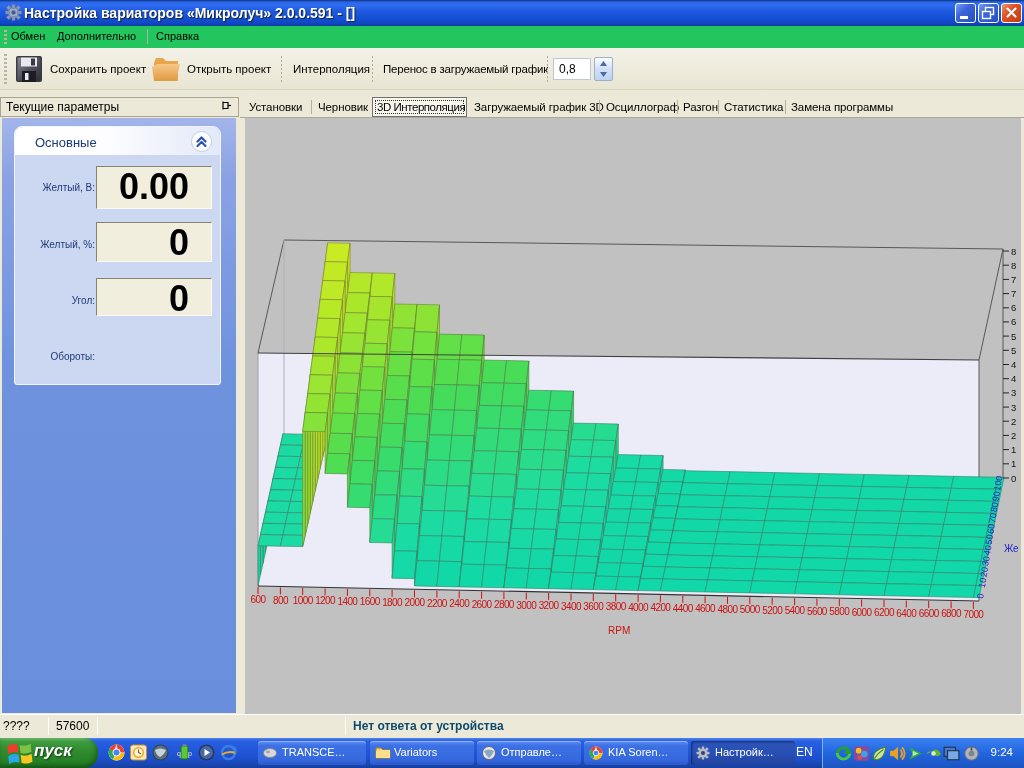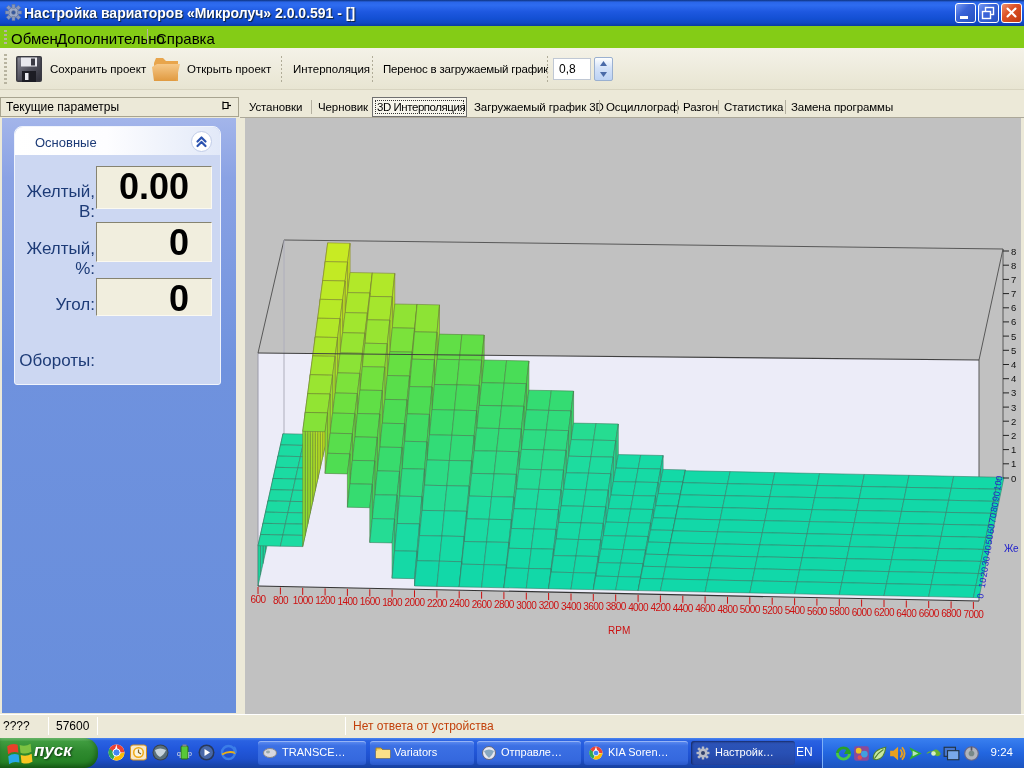--- a/index.html
+++ b/index.html
@@ -1,34 +1,34 @@
 <!DOCTYPE html>
 <html><head><meta charset="utf-8"><style>
 *{margin:0;padding:0;box-sizing:border-box}
 body{width:1024px;height:768px;overflow:hidden;font-family:"Liberation Sans",sans-serif;position:relative;background:#ece9d8}
 .abs{position:absolute}
 
 #title{left:0;top:0;width:1024px;height:26px;background:linear-gradient(180deg,#0c327e 0%,#2a66e8 8%,#2e6cf0 20%,#1e58e0 45%,#1450d4 70%,#1048c4 88%,#0a3c9e 100%)}
 #title .txt{position:absolute;left:24px;top:5px;color:#fff;font-weight:bold;font-size:14px;text-shadow:1px 1px 1px #123}
 .tbtn{position:absolute;top:3px;width:21px;height:20px;border:1px solid #fff;border-radius:3px;color:#fff}
 
-#menubar{left:0;top:26px;width:1024px;height:22px;background:#84cc16;font-size:15px;color:#000}
+#menubar{left:0;top:26px;width:1024px;height:22px;background:#22c55e;font-size:11px;color:#000}
 #menubar span{position:absolute;top:4px}
 #toolbar{left:0;top:48px;width:1024px;height:42px;background:linear-gradient(180deg,#f4f2e8,#e8e5d2);font-size:11.5px;border-bottom:1px solid #d8d4c0}
 .grip{position:absolute;width:3px;background:repeating-linear-gradient(180deg,#b8b4a0 0 2px,transparent 2px 4px)}
 .tsep{position:absolute;width:1px;background:repeating-linear-gradient(180deg,#b0ac98 0 2px,transparent 2px 4px)}
 
 #lhead{left:0;top:97px;width:239px;height:20px;background:#ece9d8;border:1px solid #a8a490;font-size:12px;padding:2px 0 0 5px;color:#000}
 #lpanel{left:2px;top:118px;width:234px;height:595px;background:linear-gradient(180deg,#a3b5ea 0,#8aa2e4 60px,#6f92de 250px,#688edc 100%)}
 .grp{position:absolute;left:12px;width:207px;background:#ccd7f2;border:1px solid #f0f4fc;border-radius:8px 8px 3px 3px}
 .ghead{height:28px;background:linear-gradient(90deg,#ffffff 0,#fdfdff 45%,#e2e9f8 100%);border-radius:8px 8px 0 0;position:relative}
 .ghead .t{position:absolute;left:20px;top:8px;font-size:13px;color:#1d3b77}
 .chev{position:absolute;right:8px;top:4px;width:21px;height:21px;border-radius:50%;background:#fff;border:1px solid #c0cce8}
 .fld{position:absolute;background:#f1eede;border-top:1px solid #868370;border-left:1px solid #868370;border-right:1px solid #fbf9f0;border-bottom:1px solid #fbf9f0;color:#000}
-.flbl{position:absolute;font-size:17px;color:#1d3b77;text-align:right;width:86px}
+.flbl{position:absolute;font-size:10px;color:#1d3b77;text-align:right;width:86px}
 .num{font-weight:bold;font-size:36px;text-align:right;padding-right:22px;line-height:40px}
 
 #tabs{left:240px;top:97px;width:784px;height:21px;background:#ece9d8;font-size:11.5px;letter-spacing:-0.1px;border-bottom:1px solid #aca899}
 #tabs span{position:absolute;top:4px;color:#000}
 #tabs .sep{position:absolute;top:3px;width:1px;height:14px;background:#b4b0a0}
 #atab{position:absolute;left:132px;top:0px;width:95px;height:20px;background:#f7f5ec;border:1px solid #707070;outline:1px dotted #333;outline-offset:-4px}
 
 #chart{left:240px;top:118px;width:784px;height:596px;background:#c1c1c1}
 
 #status{left:0;top:714px;width:1024px;height:24px;background:#ece9d8;border-top:1px solid #fff;font-size:12px}
@@ -703,21 +703,21 @@
 
 <div class="abs" style="left:236px;top:118px;width:9px;height:596px;background:#ece9d8"></div>
 <div class="abs" style="left:1021px;top:118px;width:3px;height:596px;background:#ece9d8"></div>
 
 <div class="abs" id="status">
   <span class="p" style="left:3px">????</span>
   <div class="sep" style="left:48px"></div>
   <span class="p" style="left:56px">57600</span>
   <div class="sep" style="left:97px"></div>
   <div class="sep" style="left:345px"></div>
-  <span class="p" style="left:353px;color:#c2410c;font-weight:normal">Нет ответа от устройства</span>
+  <span class="p" style="left:353px;color:#0c4a6e;font-weight:bold">Нет ответа от устройства</span>
 </div>
 
 <div class="abs" id="taskbar">
   <div id="start">
     <svg style="position:absolute;left:6px;top:3px" width="28" height="25" viewBox="0 0 28 25">
       <g transform="rotate(-6 14 12)">
       <path d="M2 4 Q7 1 12.5 3.5 L12.5 11.5 Q7 9 2 12 Z" fill="#e8402a"></path>
       <path d="M14.5 4 Q20 6.5 25.5 4 L25.5 12 Q20 14.5 14.5 11.8 Z" fill="#7dc242"></path>
       <path d="M2 14 Q7 11 12.5 13.5 L12.5 21.5 Q7 19 2 22 Z" fill="#28a8e8"></path>
       <path d="M14.5 14 Q20 16.5 25.5 14 L25.5 22 Q20 24.5 14.5 21.8 Z" fill="#f8c621"></path>

